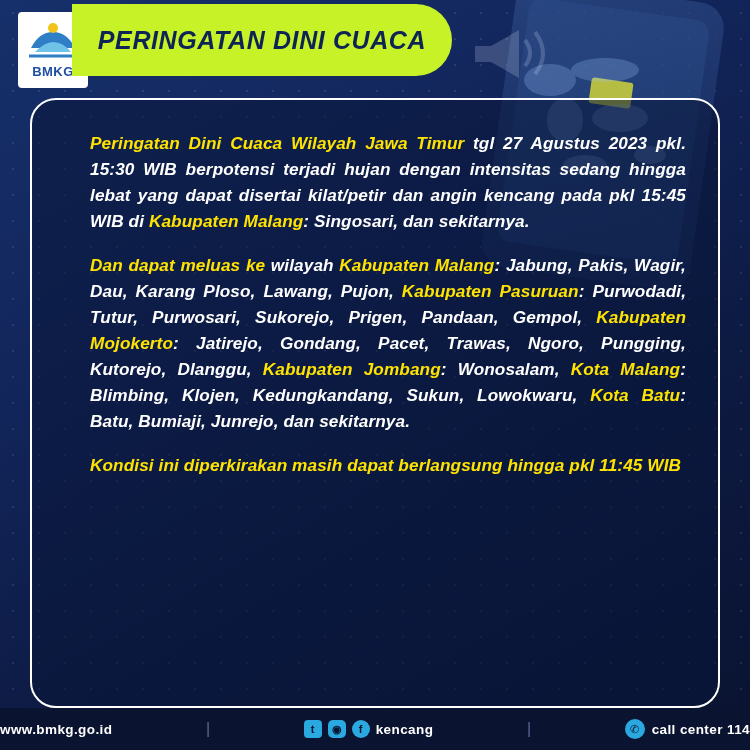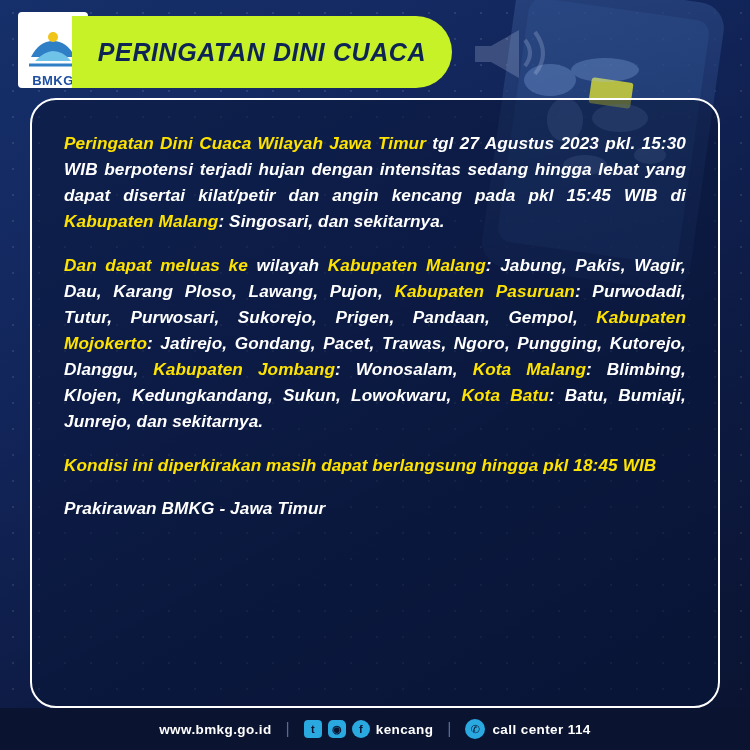--- a/index.html
+++ b/index.html
@@ -70,37 +70,37 @@
   }
   .logo {
     position: absolute;
     left: 18px; top: 12px;
     width: 70px; height: 76px;
     background: #ffffff;
     border-radius: 4px;
     display: flex;
     flex-direction: column;
     align-items: center;
-    justify-content: flex-end;
+    justify-content: flex-start;
     padding-top: 6px;
   }
   .logo-emblem {
     width: 56px; height: 44px;
     position: relative;
   }
   .logo-text {
     font-size: 13px;
     font-weight: bold;
     color: #1f4fa3;
     letter-spacing: .5px;
     margin-top: 2px;
   }
   .title-plate {
     position: absolute;
-    left: 72px; top: 16px;
+    left: 72px; top: 4px;
     width: 380px; height: 72px;
     background: #c8f228;
     border-radius: 0 36px 36px 0;
     display: flex;
     flex-direction: column;
     align-items: center;
     justify-content: center;
   }
   .title-line {
     color: #0e2455;
@@ -126,33 +126,33 @@
   }
   .body-text {
     color: #ffffff;
     font-size: 17.2px;
     line-height: 1.52;
     text-align: justify;
     font-style: italic;
     font-weight: bold;
     letter-spacing: .1px;
   }
-  .body-text p { margin-bottom: 17px; }
+  .body-text p { margin-bottom: 17px; margin-left: 26px; }
   .hl { color: #ffe300; }
 
   
   .footer {
     position: absolute;
     left: 0; bottom: 0;
     width: 100%; height: 42px;
     background: #0a1330;
     display: flex;
     align-items: center;
-    justify-content: center;
-    gap: 14px;
+    justify-content: space-between;
+    gap: 6px;
     z-index: 6;
     margin-top: 32px;
   }
   .footer-text {
     color: #ffffff;
     font-size: 13.5px;
     font-weight: bold;
     letter-spacing: .4px;
   }
   .sep { color: #5a6a96; font-size: 16px; }
@@ -231,23 +231,22 @@
     </div>
   </div>
 
   <div class="card">
     <div class="body-text">
 
       <p><span class="hl">Peringatan Dini Cuaca Wilayah Jawa Timur</span><span> tgl 27 Agustus 2023 pkl. 15:30 WIB berpotensi terjadi hujan dengan intensitas sedang hingga lebat yang dapat disertai kilat/petir dan angin kencang pada pkl 15:45 WIB di </span><span class="hl">Kabupaten Malang</span><span>: Singosari, dan sekitarnya.</span></p>
 
       <p><span class="hl">Dan dapat meluas ke</span><span> wilayah </span><span class="hl">Kabupaten Malang</span><span>: Jabung, Pakis, Wagir, Dau, Karang Ploso, Lawang, Pujon, </span><span class="hl">Kabupaten Pasuruan</span><span>: Purwodadi, Tutur, Purwosari, Sukorejo, Prigen, Pandaan, Gempol, </span><span class="hl">Kabupaten Mojokerto</span><span>: Jatirejo, Gondang, Pacet, Trawas, Ngoro, Pungging, Kutorejo, Dlanggu, </span><span class="hl">Kabupaten Jombang</span><span>: Wonosalam, </span><span class="hl">Kota Malang</span><span>: Blimbing, Klojen, Kedungkandang, Sukun, Lowokwaru, </span><span class="hl">Kota Batu</span><span>: Batu, Bumiaji, Junrejo, dan sekitarnya.</span></p>
 
-      <p class="hl">Kondisi ini diperkirakan masih dapat berlangsung hingga pkl 18:45 WIB</p>
-
-      <p>Prakirawan BMKG - Jawa Timur</p>
+      <p class="hl">Kondisi ini diperkirakan masih dapat berlangsung hingga pkl 11:45 WIB</p>
+
     </div>
   </div>
 
   <div class="footer">
     <span class="footer-text">www.bmkg.go.id</span>
     <span class="sep">|</span>
     <span class="social">
       <span class="sicon">t</span>
       <span class="sicon ig">◉</span>
       <span class="sicon fb">f</span>

